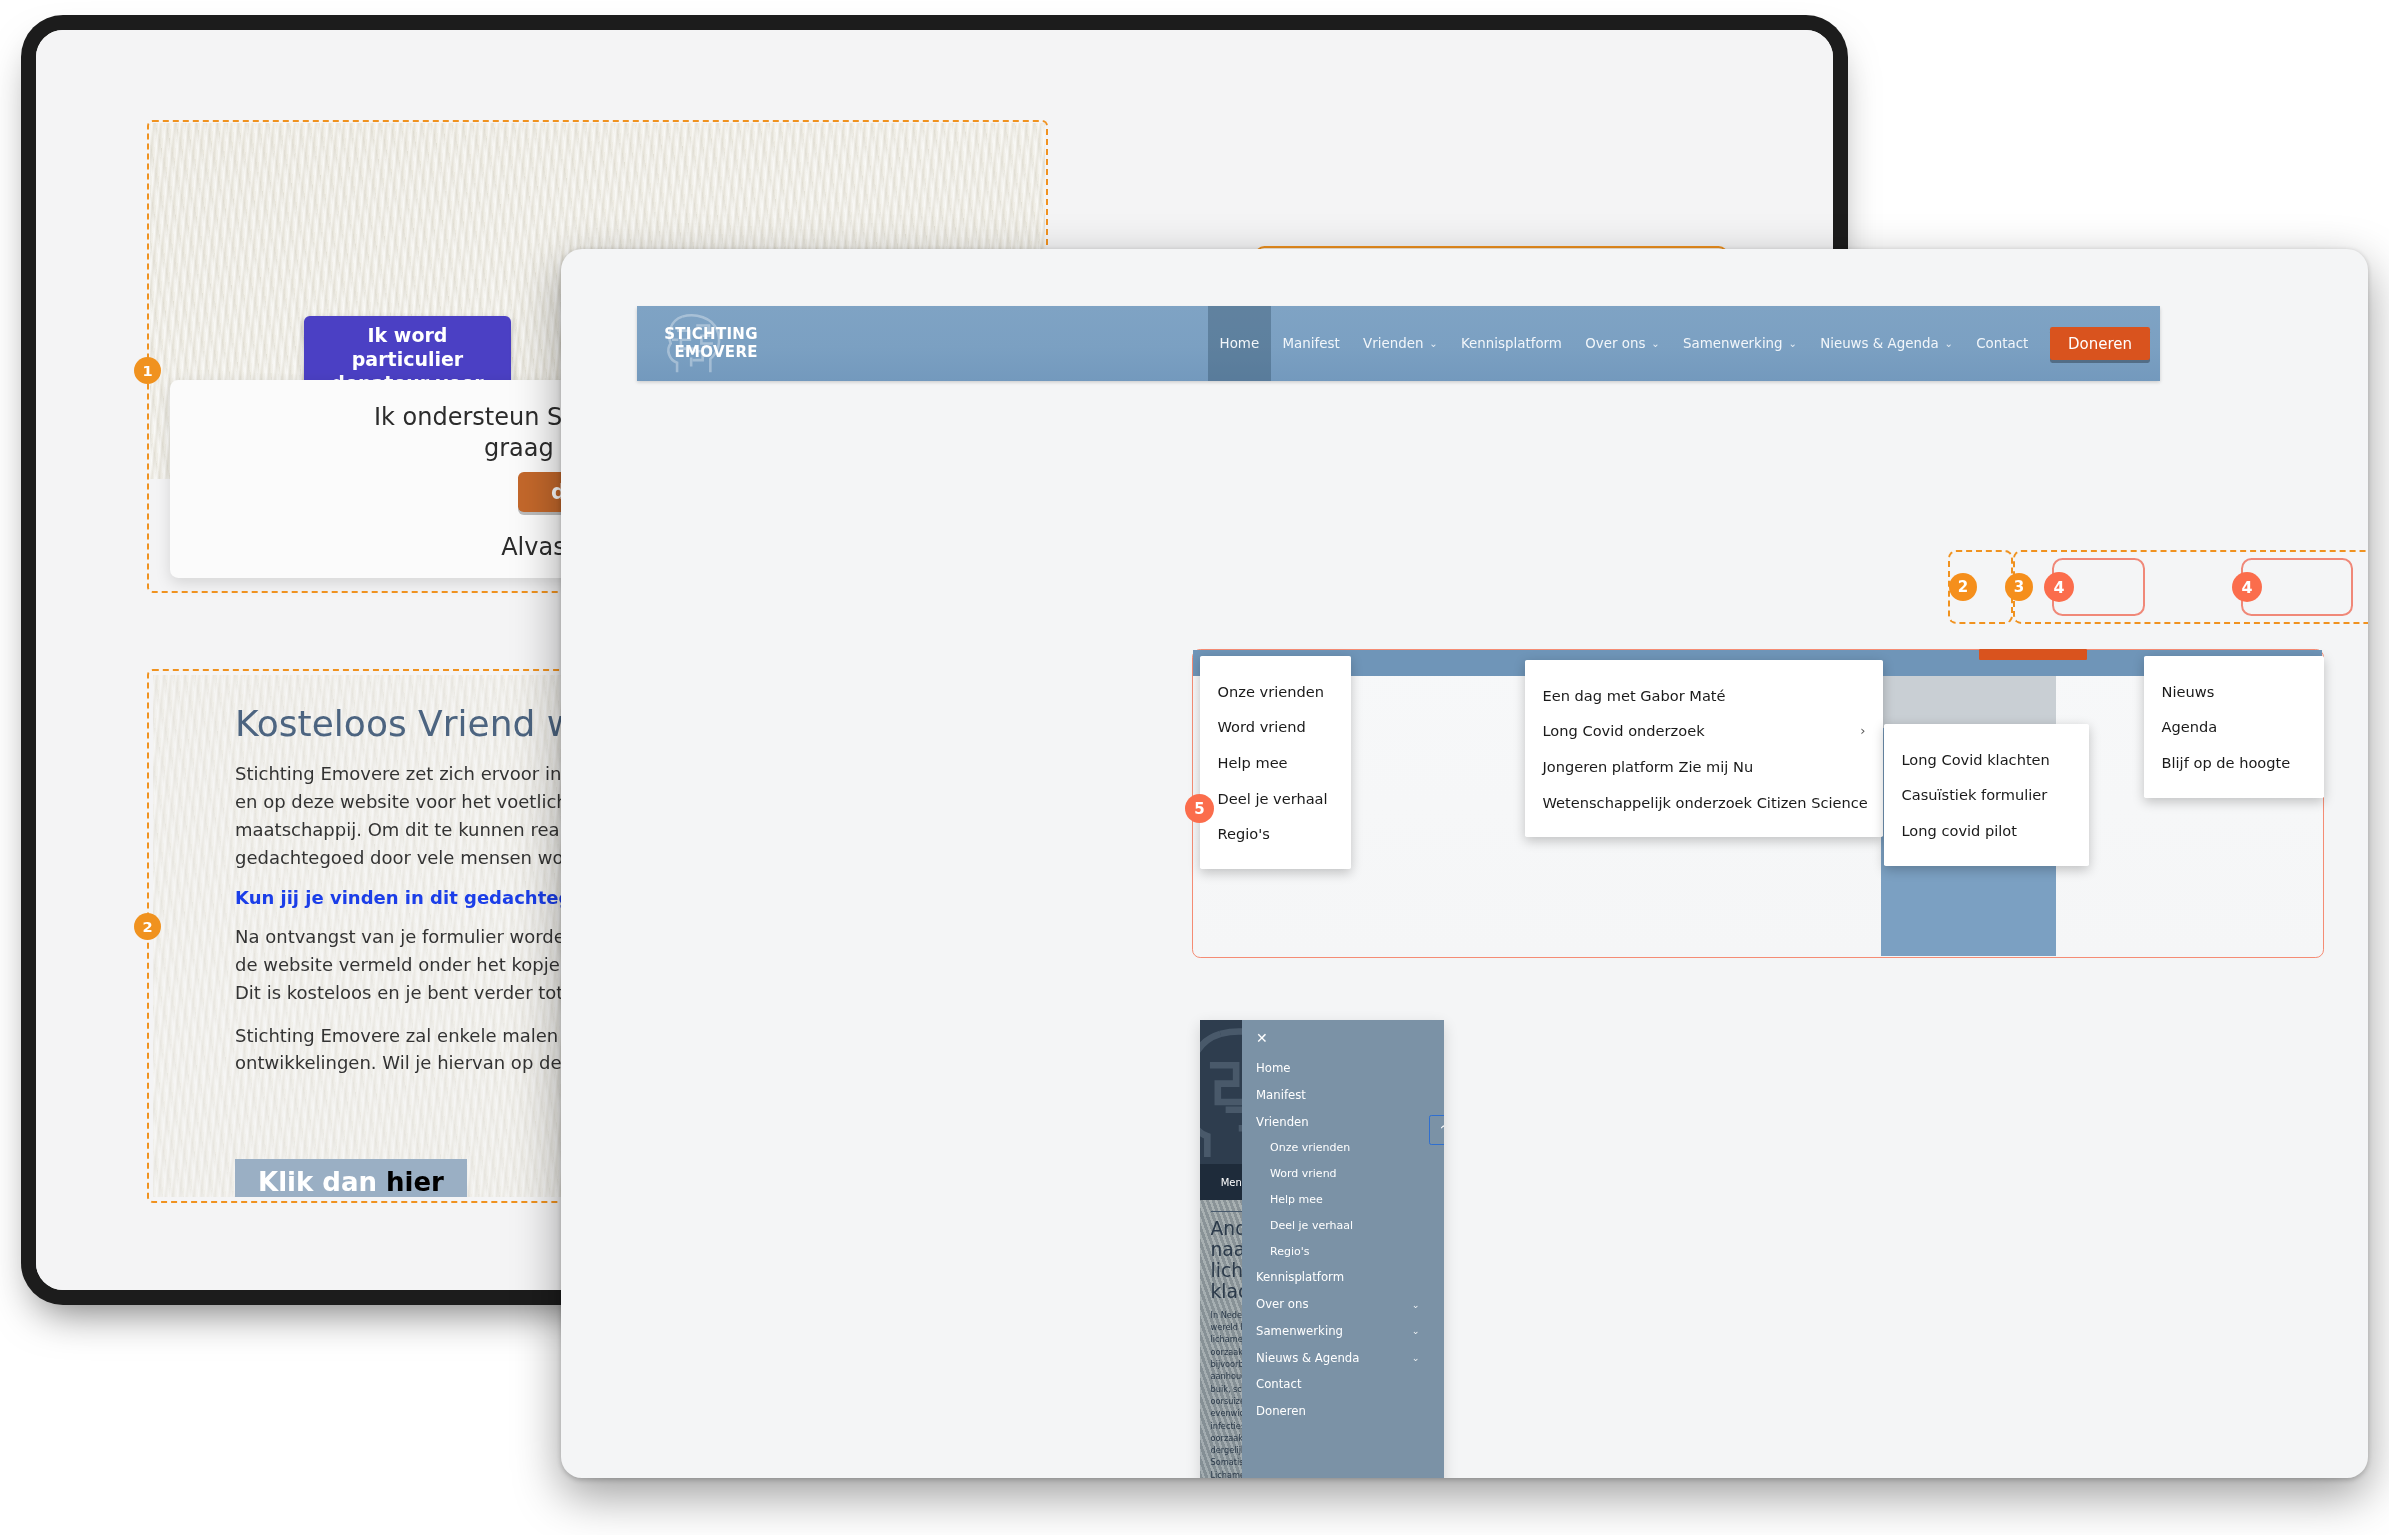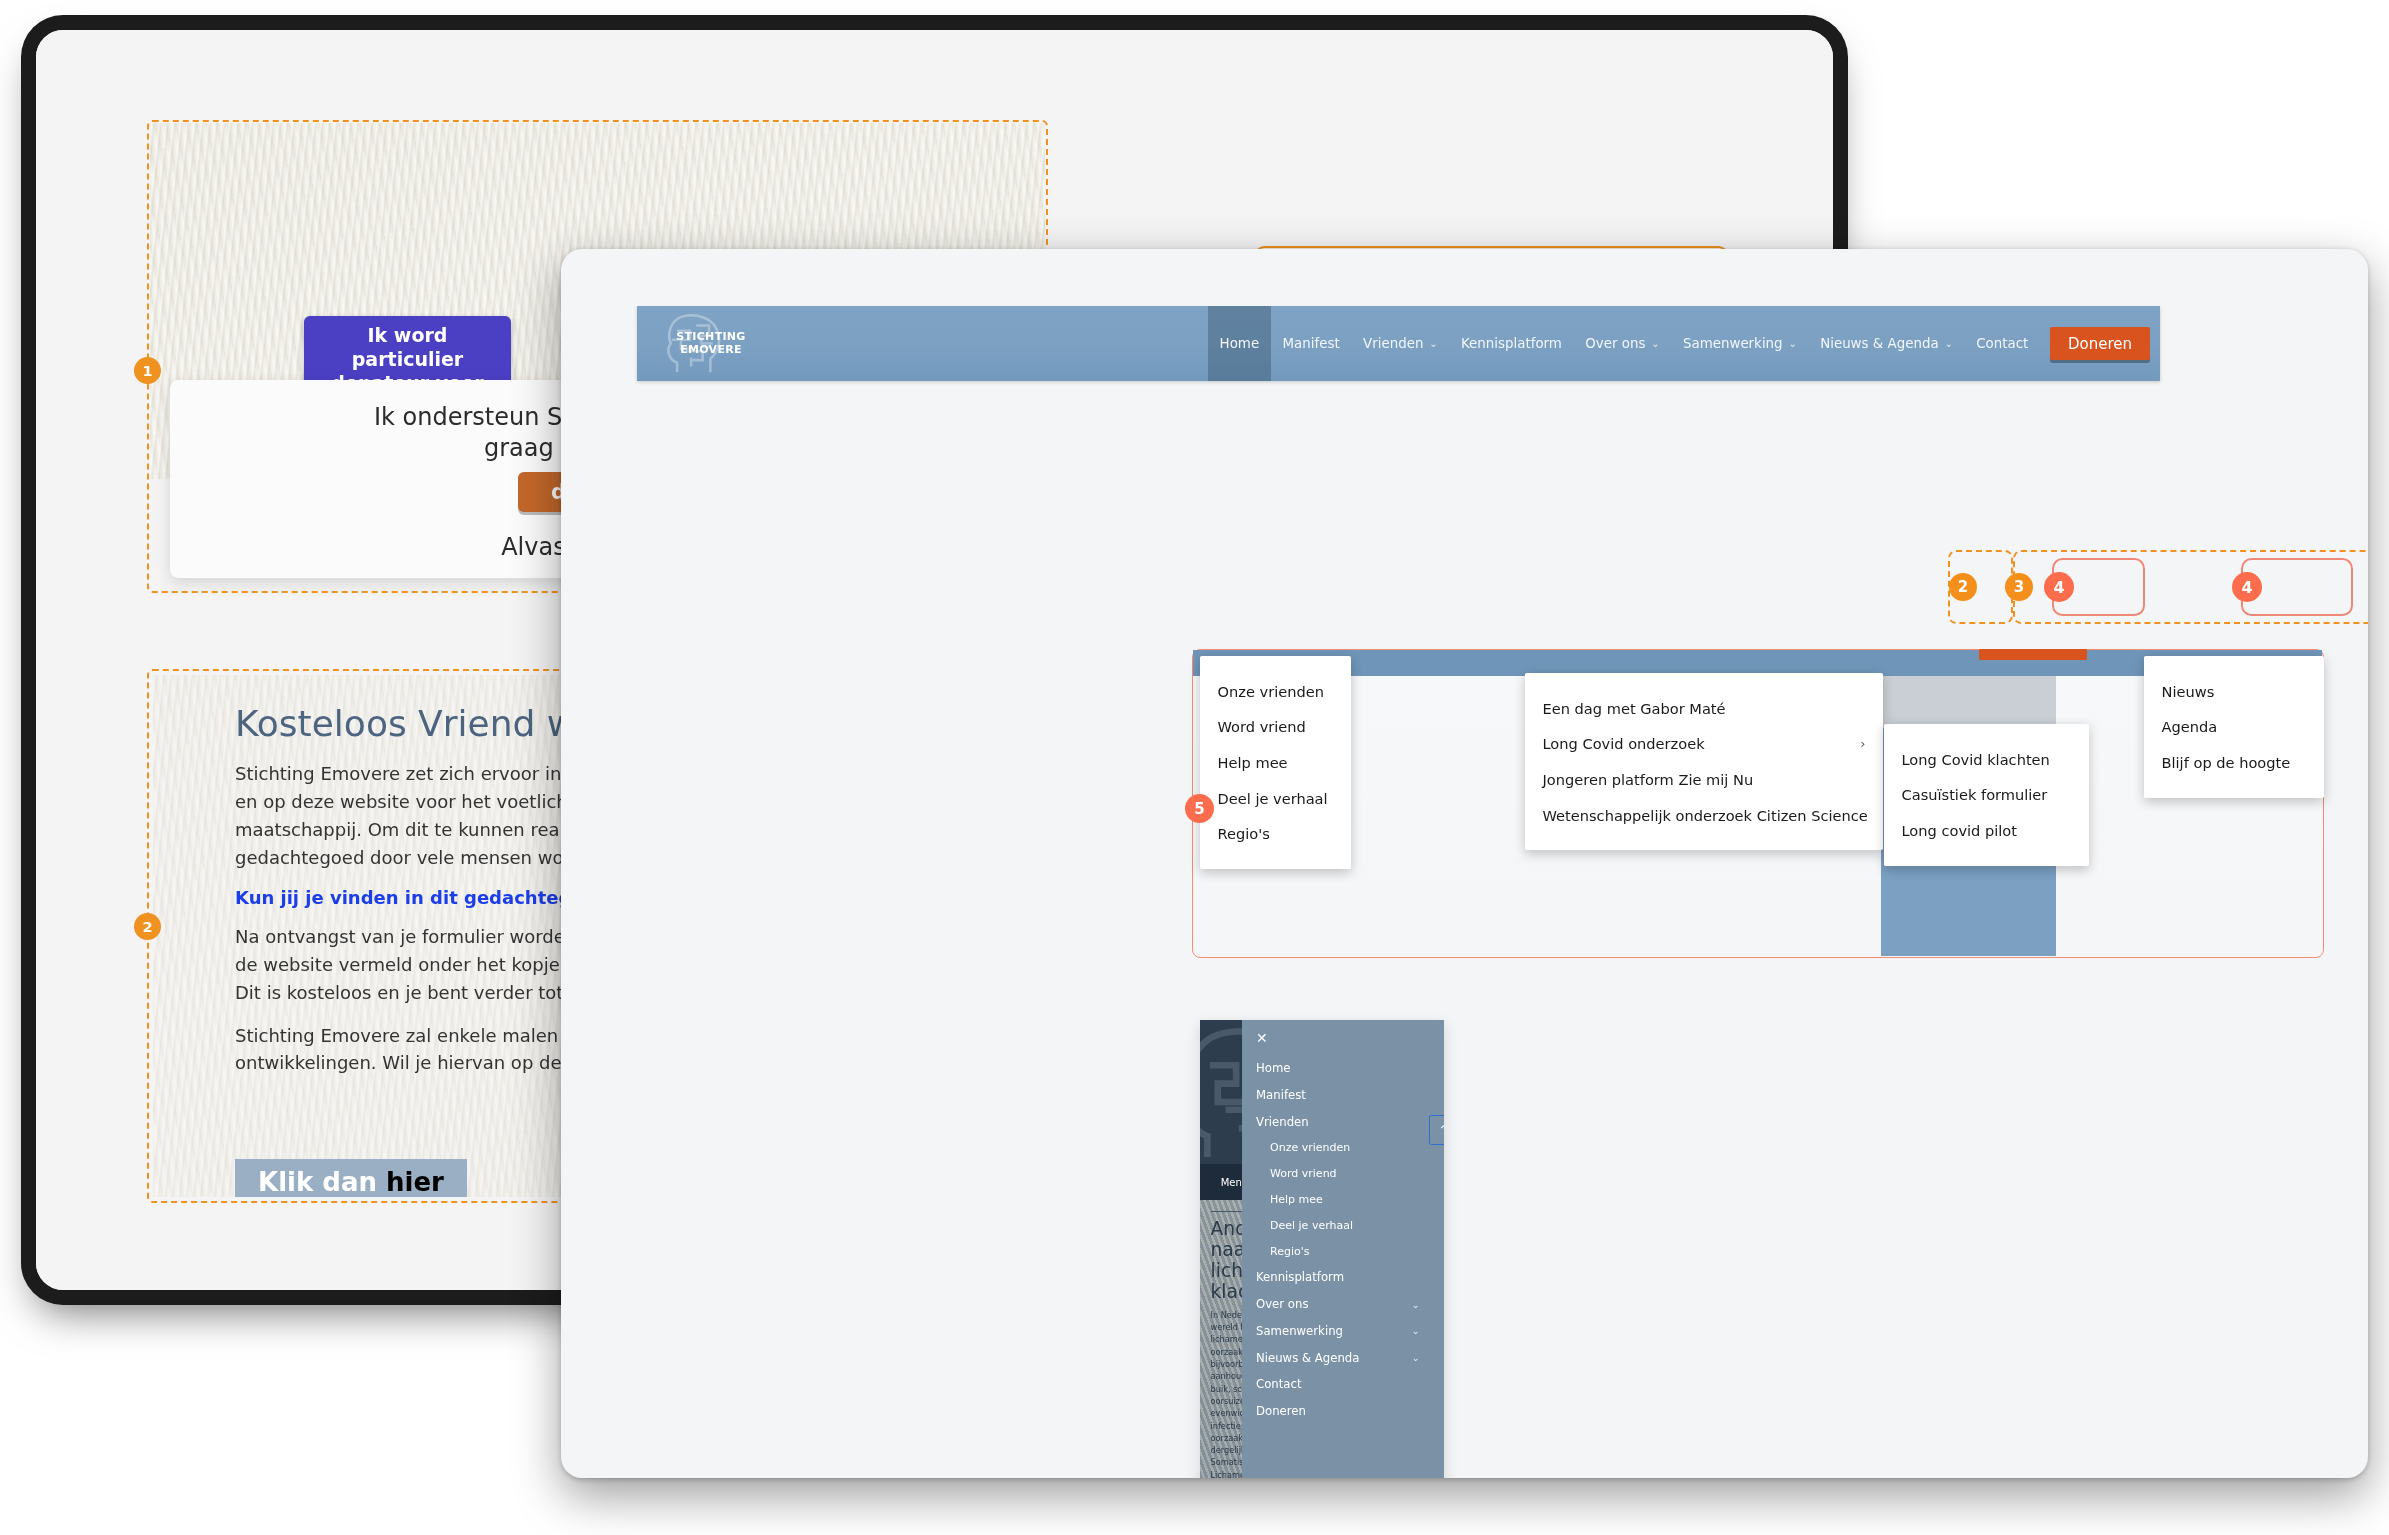--- a/index.html
+++ b/index.html
@@ -113,22 +113,22 @@
     position:absolute; left:76px; top:57px; width:1523px; height:75px;
     background:linear-gradient(180deg,#7fa3c4 0%,#7ba0c2 55%,#7399bd 100%);
     box-shadow:0 1.8px 3.5px rgba(0,0,0,.18);
     display:flex; align-items:center;
   }
   #nav-logo{ position:relative; width:134px; height:100%; display:flex; align-items:center; justify-content:center; }
   #nav-logo .maze{
     position:absolute; left:26px; top:4.7px; width:64px; height:65px; opacity:.33;
   }
   #nav-logo .lg-txt{
-    position:relative; color:#fff; font-size:11px; font-weight:700; line-height:1.15;
-    text-align:center; letter-spacing:0.3px; font-family:"DejaVu Sans", sans-serif;
+    position:relative; color:#fff; font-size:15px; font-weight:700; line-height:1.15;
+    text-align:right; letter-spacing:0.3px; font-family:"DejaVu Sans", sans-serif;
     transform:translateX(7px);
   }
   #nav-items{
     margin-left:auto; display:flex; align-items:center; height:100%;
     padding-right:7px; gap:0;
   }
   .nav-item{
     color:#f2f6fa; font-size:13.4px; padding:0 11.7px; height:100%;
     display:flex; align-items:center; gap:5.8px; white-space:nowrap;
     font-family:"DejaVu Sans", sans-serif; position:relative;
@@ -169,21 +169,21 @@
   }
   .dd{
     position:absolute; background:#fff; border-radius:1.8px;
     box-shadow:0 3.5px 11.7px rgba(0,0,0,.22); padding:17.5px 0;
     font-family:"DejaVu Sans", sans-serif;
   }
   .dd li{ list-style:none; font-size:14.6px; color:#1a1a1a; padding:9.3px 17.5px; white-space:nowrap;
     display:flex; align-items:center; justify-content:space-between; }
   #dd1{ left:639px; top:407px; width:151px; }
   #dd2{ left:811px; top:407px; width:146px; }
-  #dd3{ left:964px; top:424px; width:358px; }
+  #dd3{ left:964px; top:411px; width:358px; }
   #dd4{ left:1323px; top:475px; width:205px; }
   #dd5{ left:1583px; top:407px; width:180px; }
   .mm-orange{ position:absolute; left:1418px; top:400px; width:108px; height:10.5px; background:#d9531e; border-radius:1.2px; }
   #mm-m5{ left:624px; top:545px; width:29px; height:29px; background:#fb6d4c; font-size:15px;
     position:absolute; border-radius:50%; color:#fff; display:flex; align-items:center;
     justify-content:center; font-weight:700; z-index:60; font-family:"DejaVu Sans", sans-serif; }
   .sub-arrow{ font-size:13px; color:#555; }
 
   
   #mobile{

